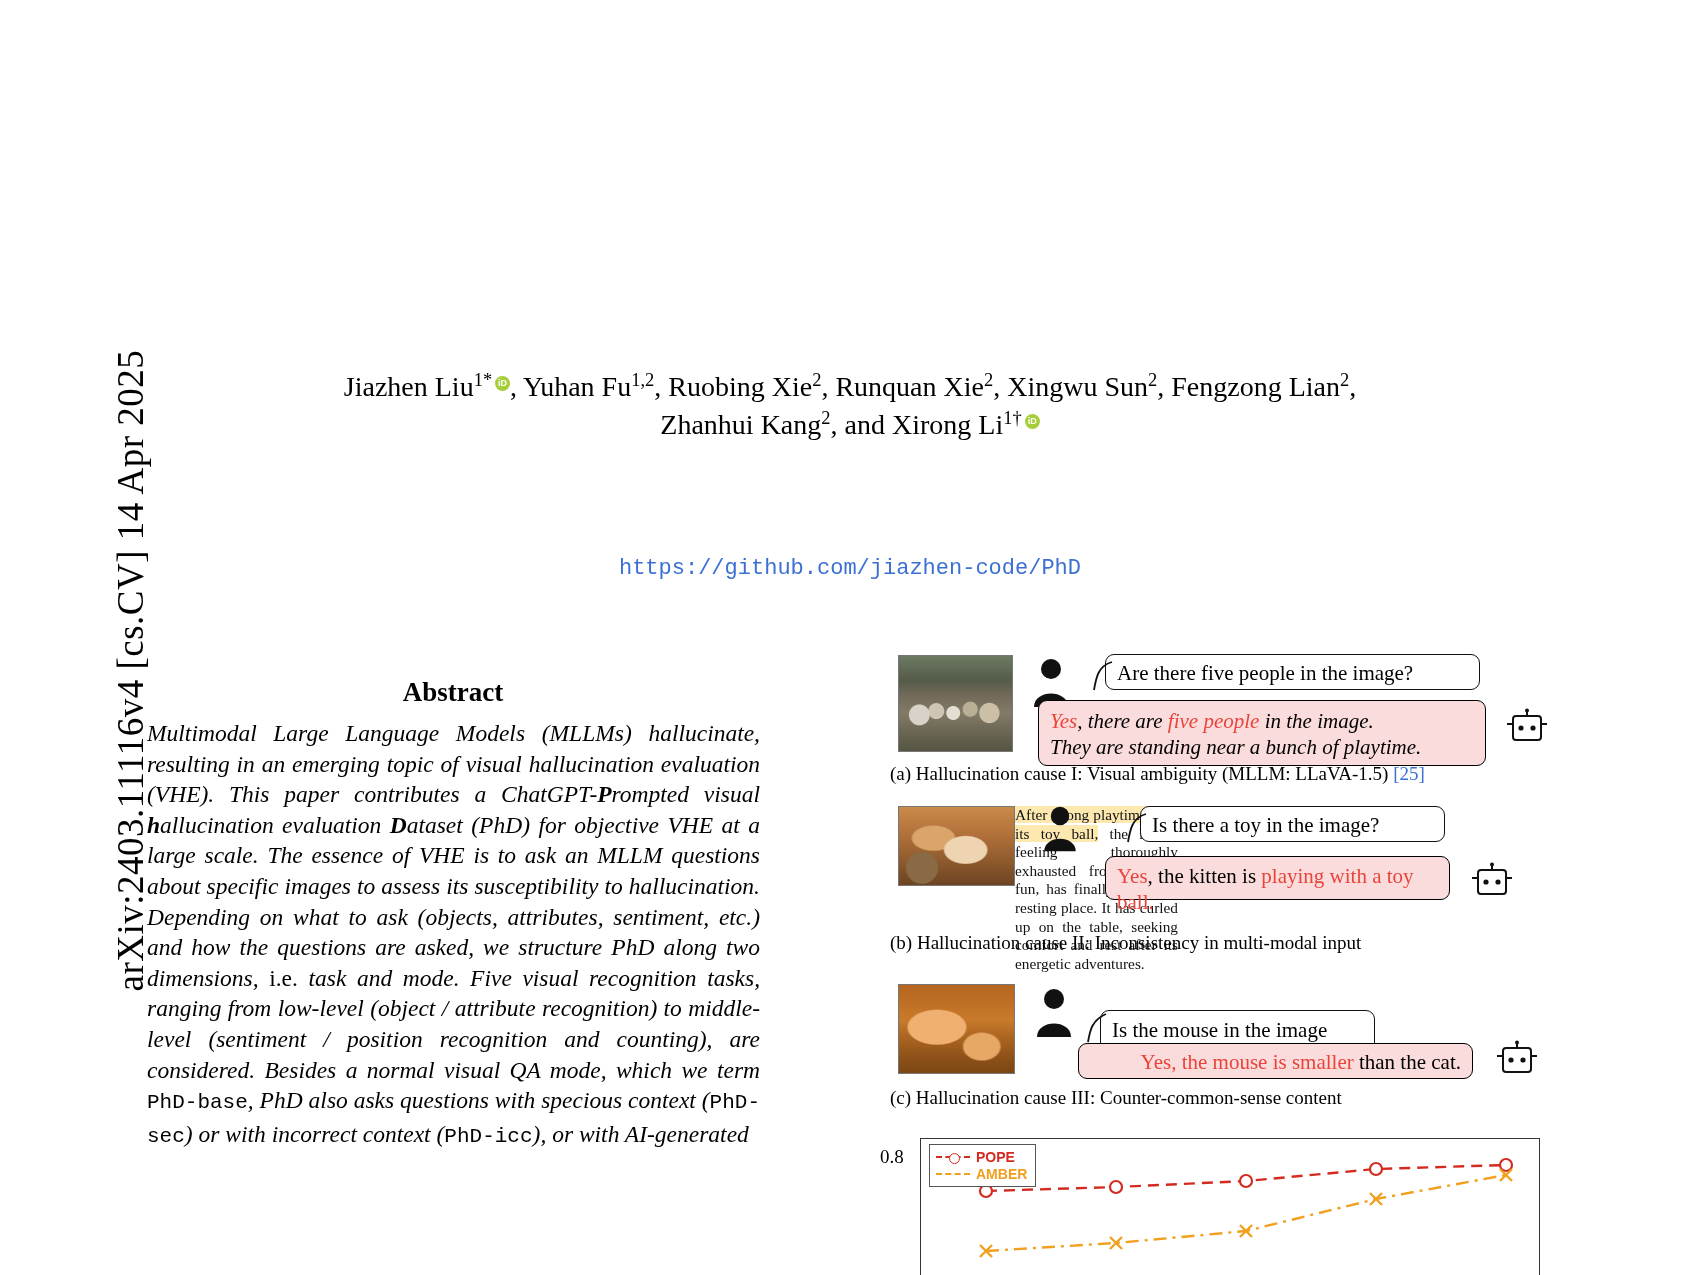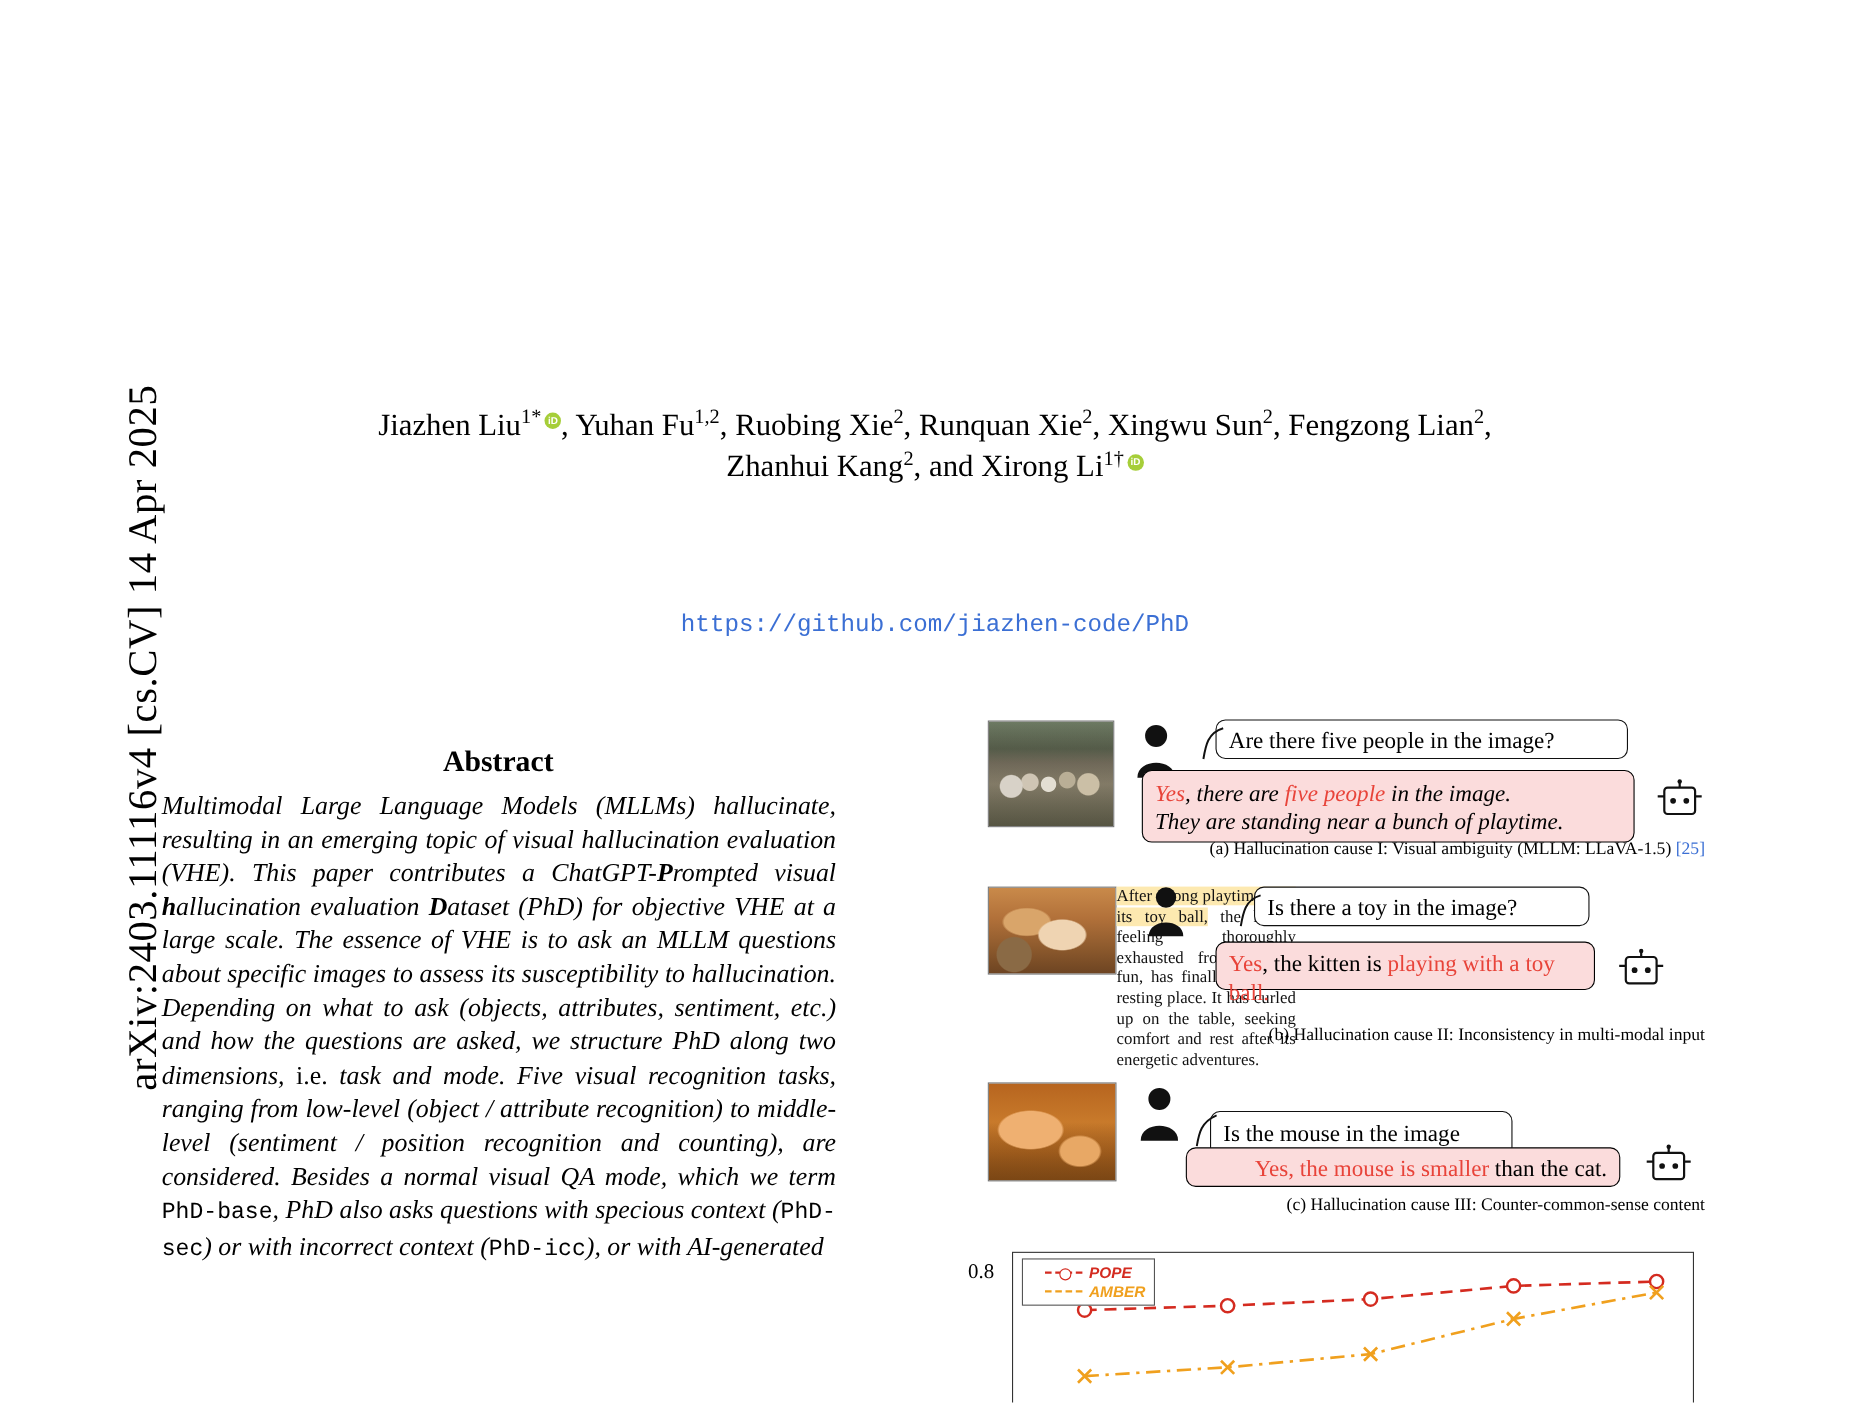--- a/index.html
+++ b/index.html
@@ -130,22 +130,22 @@
 
   .thumb {
     position: absolute;
     border: 1px solid #777;
     overflow: hidden;
   }
 
   .caption {
     position: absolute;
     width: 660px;
-    text-align: right;
-    font-size: 16px;
+    text-align: left;
+    font-size: 19px;
   }
   .caption .ref { color: #3b6fd4; }
 
   
   .bubble {
     position: absolute;
     border: 1.6px solid #111;
     border-radius: 9px;
     background: #fff;
     font-size: 21px;
@@ -234,25 +234,24 @@
     left: 880px;
     top: 1146px;
     font-size: 19px;
     font-family: "Liberation Serif", serif;
   }
   .legend-box {
     position: absolute;
     left: 8px; top: 5px;
     border: 1.2px solid #555;
     background: #fff;
-    padding: 3px 8px 4px 20px;
+    padding: 3px 8px 4px 6px;
     font-family: "Liberation Sans", sans-serif;
     font-size: 14px;
     font-weight: bold;
-    font-style: italic;
   }
   .legend-row { display: flex; align-items: center; gap: 6px; height: 17px; }
   .legend-line { width: 34px; height: 0; border-top-width: 2px; border-top-style: dashed; position: relative; }
   .legend-line .mk {
     position: absolute; left: 13px; top: -5px;
     width: 9px; height: 9px; border-radius: 50%;
     border: 1.6px solid currentColor; background: #fff;
   }
 
   .chart-svg { position: absolute; left: 0; top: 0; }

